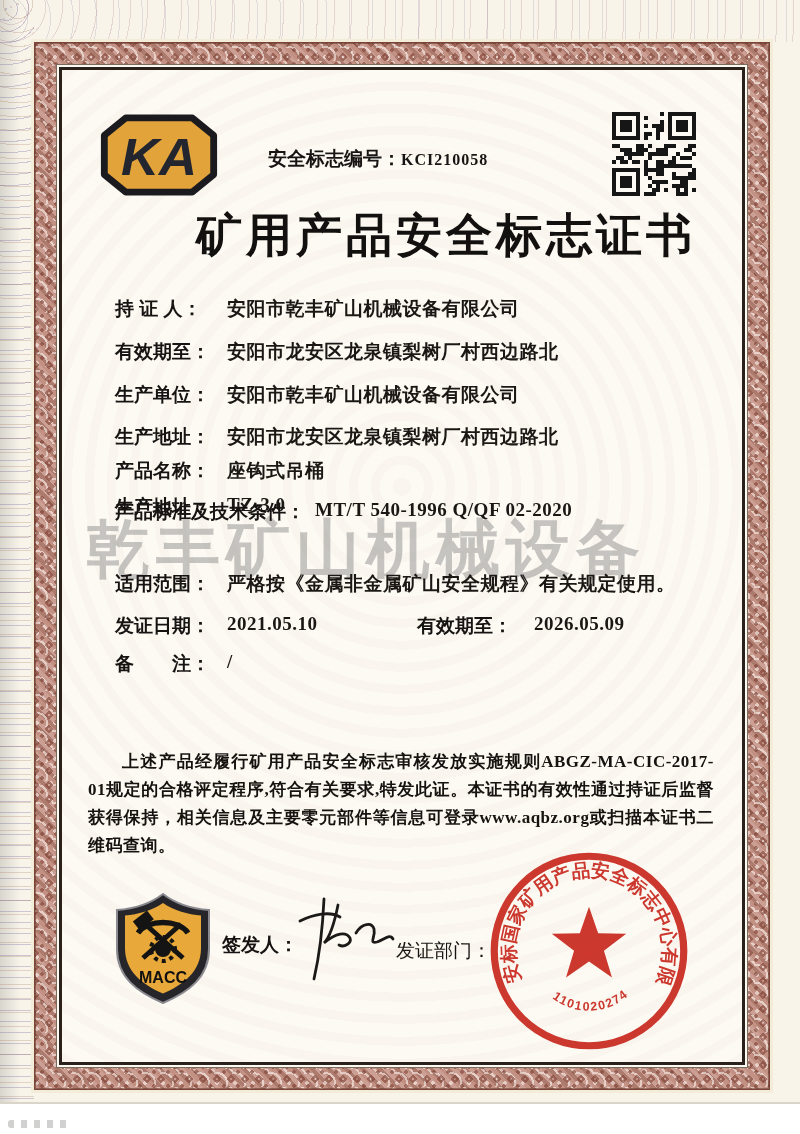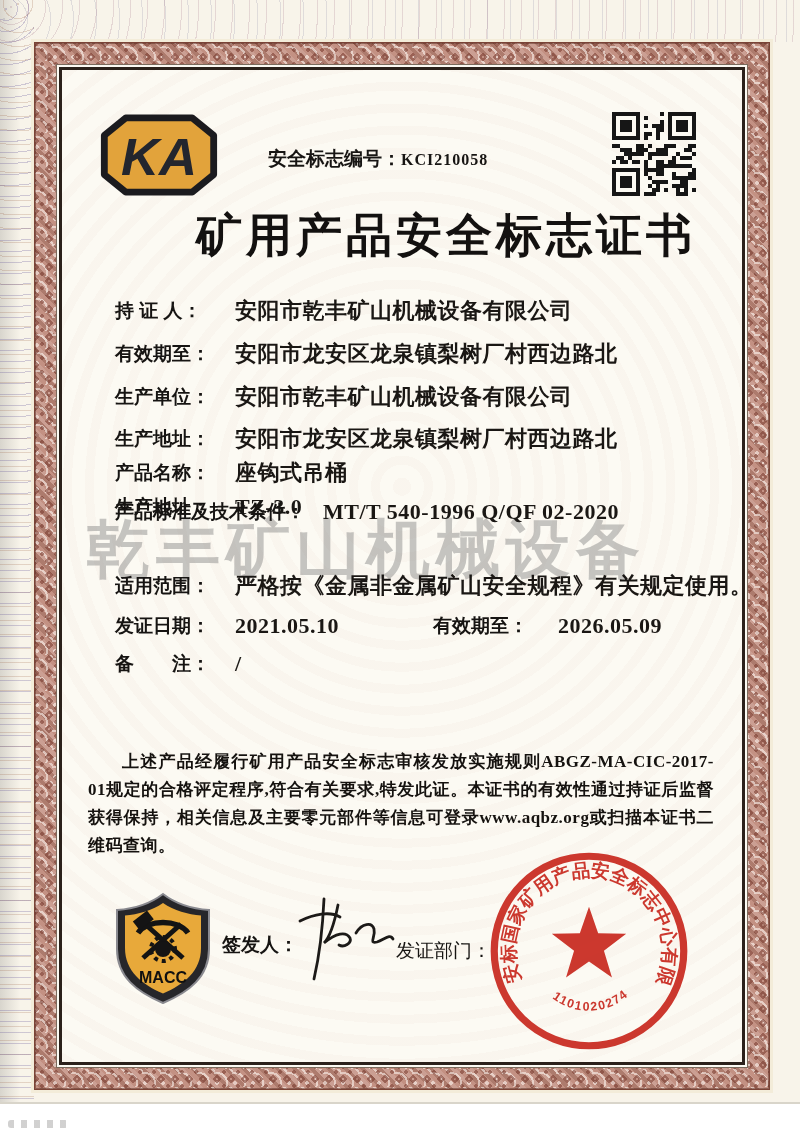--- a/index.html
+++ b/index.html
@@ -65,25 +65,25 @@
     letter-spacing:4px;color:#131110;padding-left:46px;
   }
   
   .watermark{
     position:absolute;left:86px;top:506px;white-space:nowrap;z-index:1;
     font-size:64px;font-weight:700;letter-spacing:6px;
     color:rgba(122,122,122,.42);
   }
   
   .fields{position:absolute;left:115px;top:0;width:640px;z-index:2;}
-  .row{position:absolute;left:0;display:flex;align-items:center;white-space:nowrap;gap:8px;}
+  .row{position:absolute;left:0;display:flex;align-items:flex-start;white-space:nowrap;}
   .flabel{font-size:19px;font-weight:bold;color:#161412;min-width:112px;}
   .flabel.wide{min-width:0;margin-right:10px;}
   .fvalue{
-    font-family:"Liberation Serif",serif;font-weight:600;font-size:22px;
+    font-family:"Liberation Serif",serif;font-weight:600;font-size:19px;
     color:#1a1714;letter-spacing:.5px;
   }
   .flabel2{font-size:19px;font-weight:bold;color:#161412;margin-left:40px;margin-right:22px;}
   .fvalue.dated{min-width:150px;}
   .r1{top:296px}.r2{top:339px}.r3{top:382px}.r4{top:424px}.r5{top:458px}
   .r6{top:494px}.r7{top:499px}.r8{top:571px}.r9{top:613px}.r10{top:651px}
   
   .statement{
     position:absolute;left:88px;top:748px;width:626px;z-index:2;
     font-family:"Liberation Serif",serif;font-weight:700;font-size:17px;

